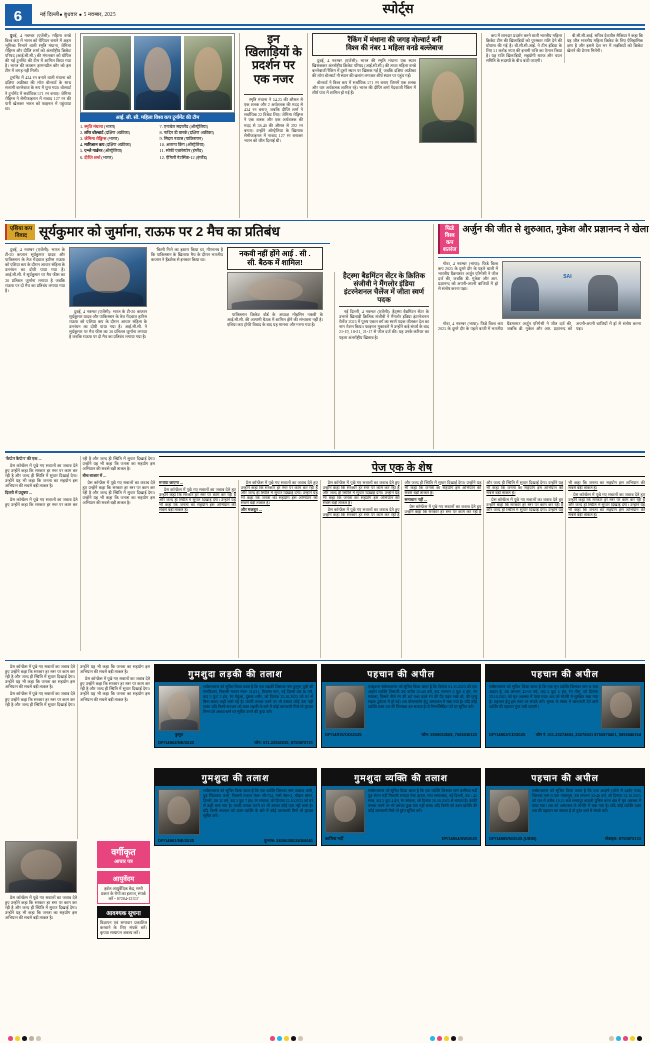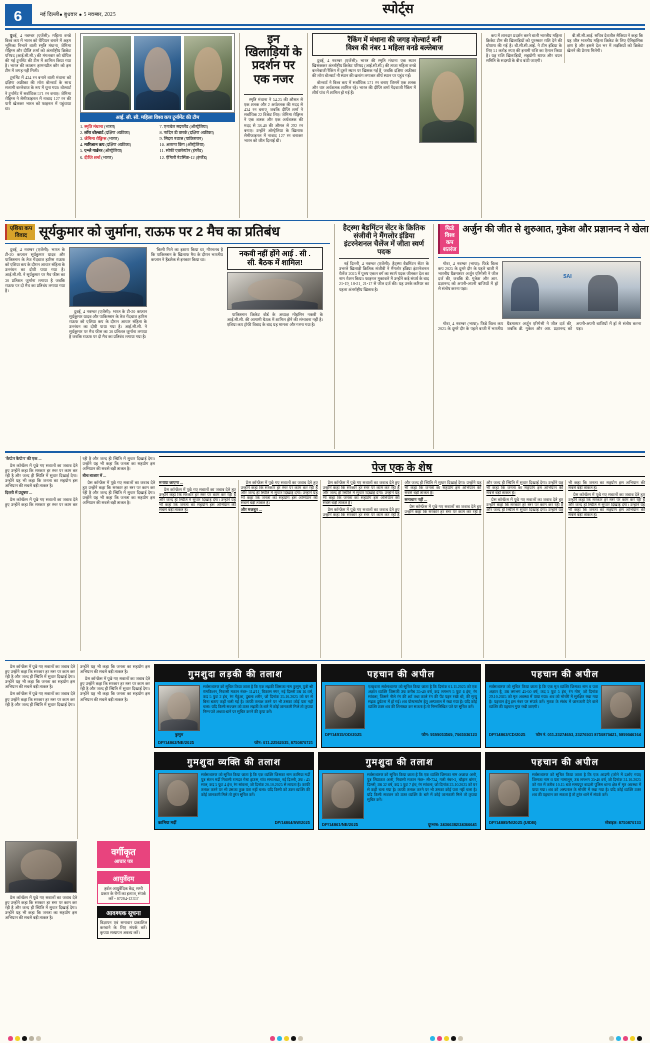--- a/index.html
+++ b/index.html
@@ -121,21 +121,21 @@
     font-size: 7px; line-height: 8.5px; background: #fdfbf4;
   }
   .centerhead {
     text-align: center; font-family: "Liberation Sans", sans-serif;
     font-weight: bold; font-size: 11px; color: #111;
     border-top: 1.2px solid #111; border-bottom: 1.2px solid #111;
     padding: 2px 0; margin-bottom: 3px;
   }
 
   
-  .ad { border: 1px solid #111; background: #0ea5e9; margin-bottom: 4px; }
+  .ad { border: 1px solid #111; background: #0369a1; margin-bottom: 20px; }
   .adhead {
     background: #111; color: #fff; text-align: center;
     font-family: "Liberation Sans", sans-serif; font-weight: bold;
     font-size: 9px; letter-spacing: 1px; padding: 2px 0;
   }
   .adbody { display: flex; gap: 3px; padding: 3px; }
   .adphoto { flex: 0 0 auto; }
   .adtxt { flex: 1; font-size: 3.9px; line-height: 5px; text-align: justify; color: #111; }
   .adfoot {
     display: flex; justify-content: space-between; align-items: flex-end;
@@ -294,21 +294,21 @@
               <div class="face sm"></div>
               <div class="body-sh"></div>
             </div>
           <div class="txt" style="margin-top:2px;">
             <p>पाकिस्तान क्रिकेट बोर्ड के अध्यक्ष मोहसिन नकवी के आई.सी.सी. की आगामी बैठक में शामिल होने की संभावना नहीं है। एशिया कप ट्रॉफी विवाद के बाद यह मामला और गरमा गया है।</p>
           </div>
         </div>
       </div>
     </div>
 
-    <div class="col vline" style="width:95px;">
+    <div class="col vline" style="width:95px;margin-top:48px;">
       <div class="subhead" style="font-size:7.2px; text-align:center;">हैट्स्मा बैडमिंटन सेंटर के क्रितिक संजीवी ने मैंगलोर इंडिया इंटरनेशनल चैलेंज में जीता स्वर्ण पदक</div>
       <div class="blackline"></div>
       <div class="txt">
         <p>नई दिल्ली, 4 नवम्बर (एजेंसी): हैट्स्मा बैडमिंटन सेंटर के उभरते खिलाड़ी क्रितिक संजीवी ने मैंगलोर इंडिया इंटरनेशनल चैलेंज 2025 में पुरुष एकल वर्ग का स्वर्ण पदक जीतकर देश का नाम रोशन किया। फाइनल मुकाबले में उन्होंने कड़े संघर्ष के बाद 21-19, 18-21, 21-17 से जीत दर्ज की। यह उनके करियर का पहला अंतर्राष्ट्रीय खिताब है।</p>
       </div>
     </div>
 
     <div class="col vline" style="width:208px;">
       <div style="display:flex; align-items:flex-start; gap:3px;">
         <div class="badge pink">
@@ -455,52 +455,52 @@
           <div class="adfoot">
             <div>DP/14863/CD/2025</div>
             <div class="right">फोन नं. 011-23274693, 23276931
 8750870421, 9899046164</div>
           </div>
         </div>
       </div>
 
       <div style="display:flex; gap:4px;">
 
+        <div class="ad" style="width:163px;">
+          <div class="adhead">गुमशुदा की तलाश</div>
+          <div class="adbody">
+            <div class="adphoto">
+              <div class="photo dark" style="width:42px; height:46px; border:1px solid #555;">
+                  <div class="face sm"></div>
+                </div>
+            </div>
+            <div class="adtxt">सर्वसाधारण को सूचित किया जाता है कि एक व्यक्ति जिसका नाम अजाज अली, पुत्र लियाकत अली, निवासी मकान नंबर- सी-734, गली नंबर-3, चौहान बांगर, दिल्ली, उम्र 32 वर्ष, कद 5 फुट 7 इंच, रंग सांवला, जो दिनांक 23.10.2025 को घर से कहीं चला गया है। काफी तलाश करने पर भी उसका कोई पता नहीं चला है। यदि किसी सज्जन को उक्त व्यक्ति के बारे में कोई जानकारी मिले तो कृपया सूचित करें।</div>
+          </div>
+          <div class="adfoot">
+            <div>DP/14861/NE/2025</div>
+            <div class="right">दूरभाष: 24366382/24366641</div>
+          </div>
+        </div>
+
         <div class="ad" style="width:160px;">
           <div class="adhead">गुमशुदा व्यक्ति की तलाश</div>
           <div class="adbody">
             <div class="adphoto">
               <div class="photo dark" style="width:40px; height:44px; border:1px solid #555;">
                   <div class="face sm"></div>
                 </div>
             </div>
             <div class="adtxt">सर्वसाधारण को सूचित किया जाता है कि एक व्यक्ति जिसका नाम कामिया मर्दी पुत्र संतन मर्दी निवासी रामदत गेस्ट हाउस, गांव समालखा, नई दिल्ली, उम्र : 45 साल, कद 5 फुट 4 इंच, रंग सांवला, जो दिनांक 20.10.2025 से लापता है। काफी तलाश करने पर भी उसका कुछ पता नहीं चला। यदि किसी को उक्त व्यक्ति की कोई जानकारी मिले तो तुरंत सूचित करें।</div>
           </div>
           <div class="adfoot">
             <div>कामिया मर्दी</div>
             <div class="right">DP/14804/SW/2025</div>
           </div>
         </div>
 
-        <div class="ad" style="width:163px;">
-          <div class="adhead">गुमशुदा की तलाश</div>
-          <div class="adbody">
-            <div class="adphoto">
-              <div class="photo dark" style="width:42px; height:46px; border:1px solid #555;">
-                  <div class="face sm"></div>
-                </div>
-            </div>
-            <div class="adtxt">सर्वसाधारण को सूचित किया जाता है कि एक व्यक्ति जिसका नाम अजाज अली, पुत्र लियाकत अली, निवासी मकान नंबर- सी-734, गली नंबर-3, चौहान बांगर, दिल्ली, उम्र 32 वर्ष, कद 5 फुट 7 इंच, रंग सांवला, जो दिनांक 23.10.2025 को घर से कहीं चला गया है। काफी तलाश करने पर भी उसका कोई पता नहीं चला है। यदि किसी सज्जन को उक्त व्यक्ति के बारे में कोई जानकारी मिले तो कृपया सूचित करें।</div>
-          </div>
-          <div class="adfoot">
-            <div>DP/14861/NE/2025</div>
-            <div class="right">दूरभाष: 24366382/24366641</div>
-          </div>
-        </div>
-
         <div class="ad" style="width:160px;">
           <div class="adhead">पहचान की अपील</div>
           <div class="adbody">
             <div class="adphoto">
               <div class="photo dark" style="width:40px; height:44px; border:1px solid #555;">
                   <div class="face sm"></div>
                 </div>
             </div>
             <div class="adtxt">सर्वसाधारण को सूचित किया जाता है कि एक आदमी (कोने में दर्शाए गया) जिसका नाम व पता नामालूम, उम्र लगभग 35-40 वर्ष, जो दिनांक 31.10.2025 को रात में करीब 10.15 बजे समयपुर बादली पुलिस थाना क्षेत्र में मृत अवस्था में पाया गया। शव को अस्पताल के मोर्चरी में रखा गया है। यदि कोई व्यक्ति उक्त शव की पहचान कर सकता है तो तुरंत थाने में संपर्क करें।</div>
           </div>

